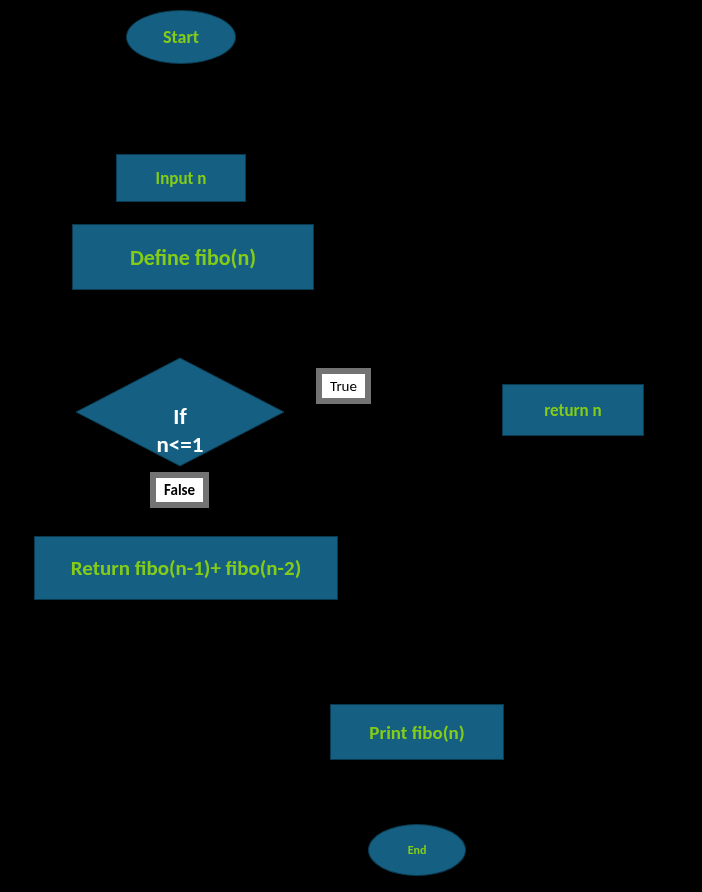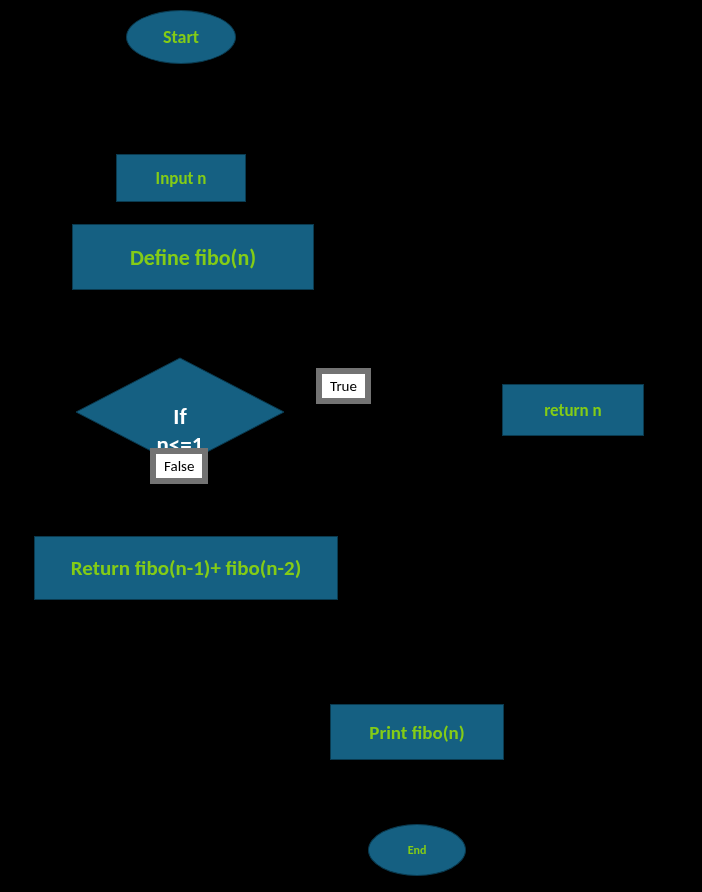--- a/index.html
+++ b/index.html
@@ -81,21 +81,21 @@
 <div class="node ellipse" style="left:126px; top:10px; width:108px; height:52px; font-size:18px;">Start</div>
 
 <div class="node" style="left:116px; top:114px; width:128px; height:46px; font-size:17px;margin-top:40px;">Input n</div>
 
 <div class="node" style="left:72px; top:224px; width:240px; height:64px; font-size:22px;text-align:center;">Define fibo(n)</div>
 
 <div class="diamond-text" style="left:148px; top:402px; width:64px;">If n&lt;=1</div>
 
 <div class="label" style="left:316px; top:368px;">True</div>
 
-<div class="label" style="left:150px; top:448px;">False</div>
+<div class="label" style="left:150px; top:472px;font-weight:bold;">False</div>
 
 <div class="node" style="left:502px; top:372px; width:140px; height:50px; font-size:17px;margin-top:12px;">return n</div>
 
 <div class="node" style="left:34px; top:536px; width:302px; height:62px; font-size:21px;">Return fibo(n-1)+ fibo(n-2)</div>
 
 <div class="node" style="left:330px; top:704px; width:172px; height:54px; font-size:19px;">Print fibo(n)</div>
 
 <div class="node ellipse" style="left:368px; top:824px; width:96px; height:50px; font-size:12px;">End</div>
 
 </body></html>

